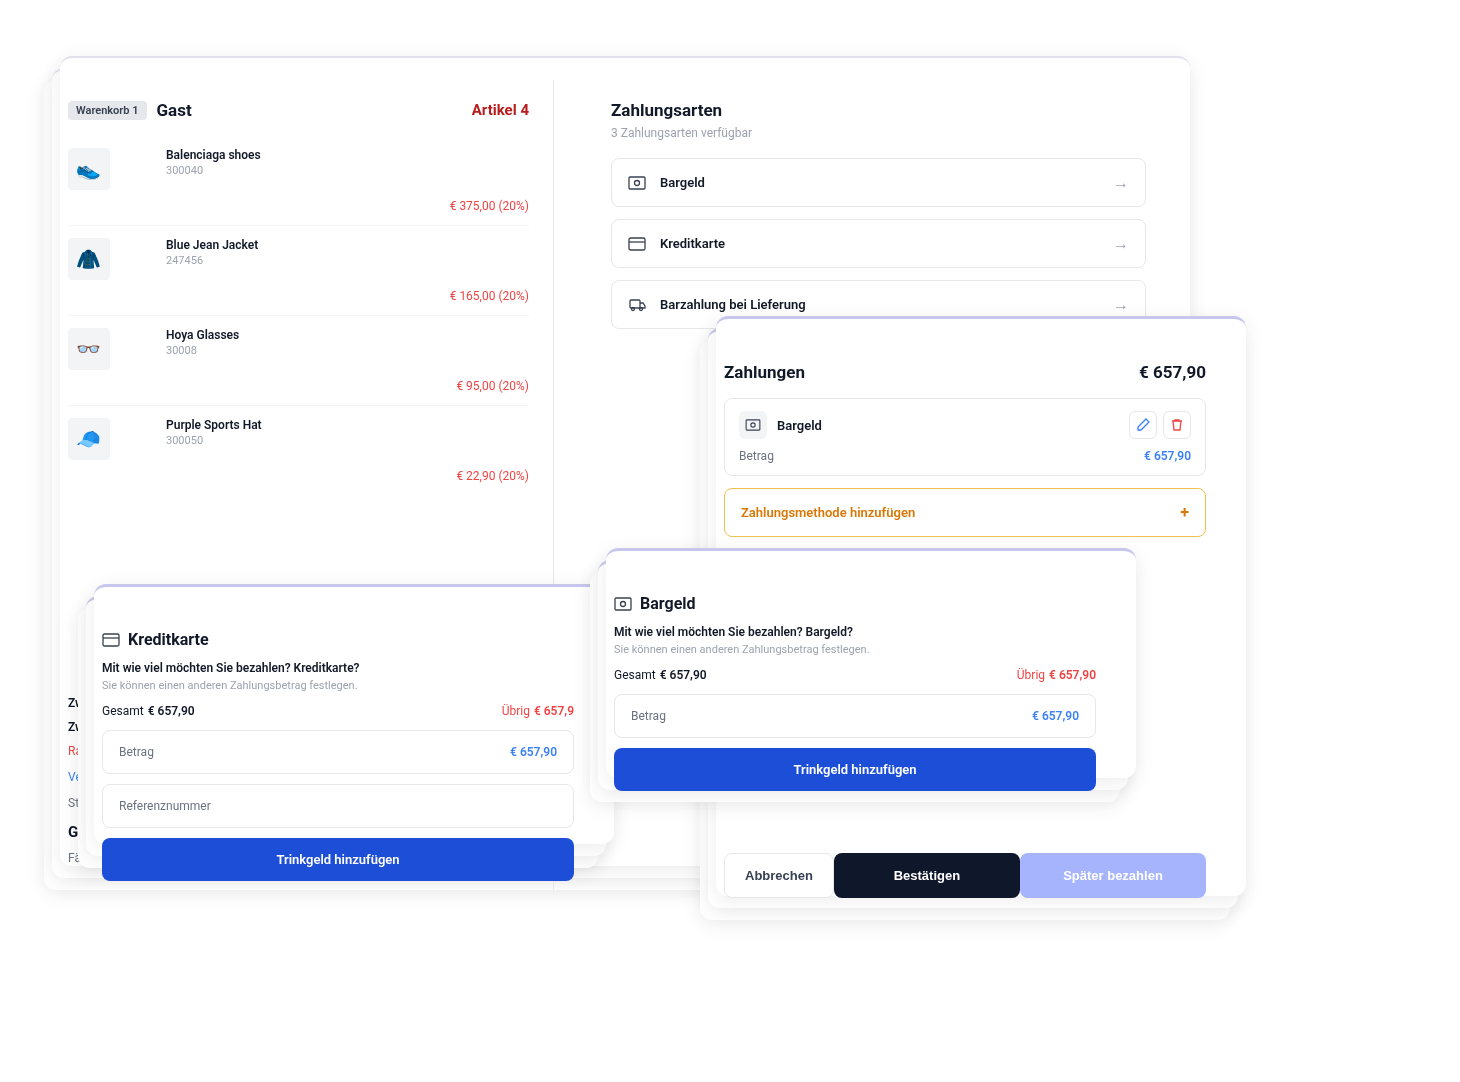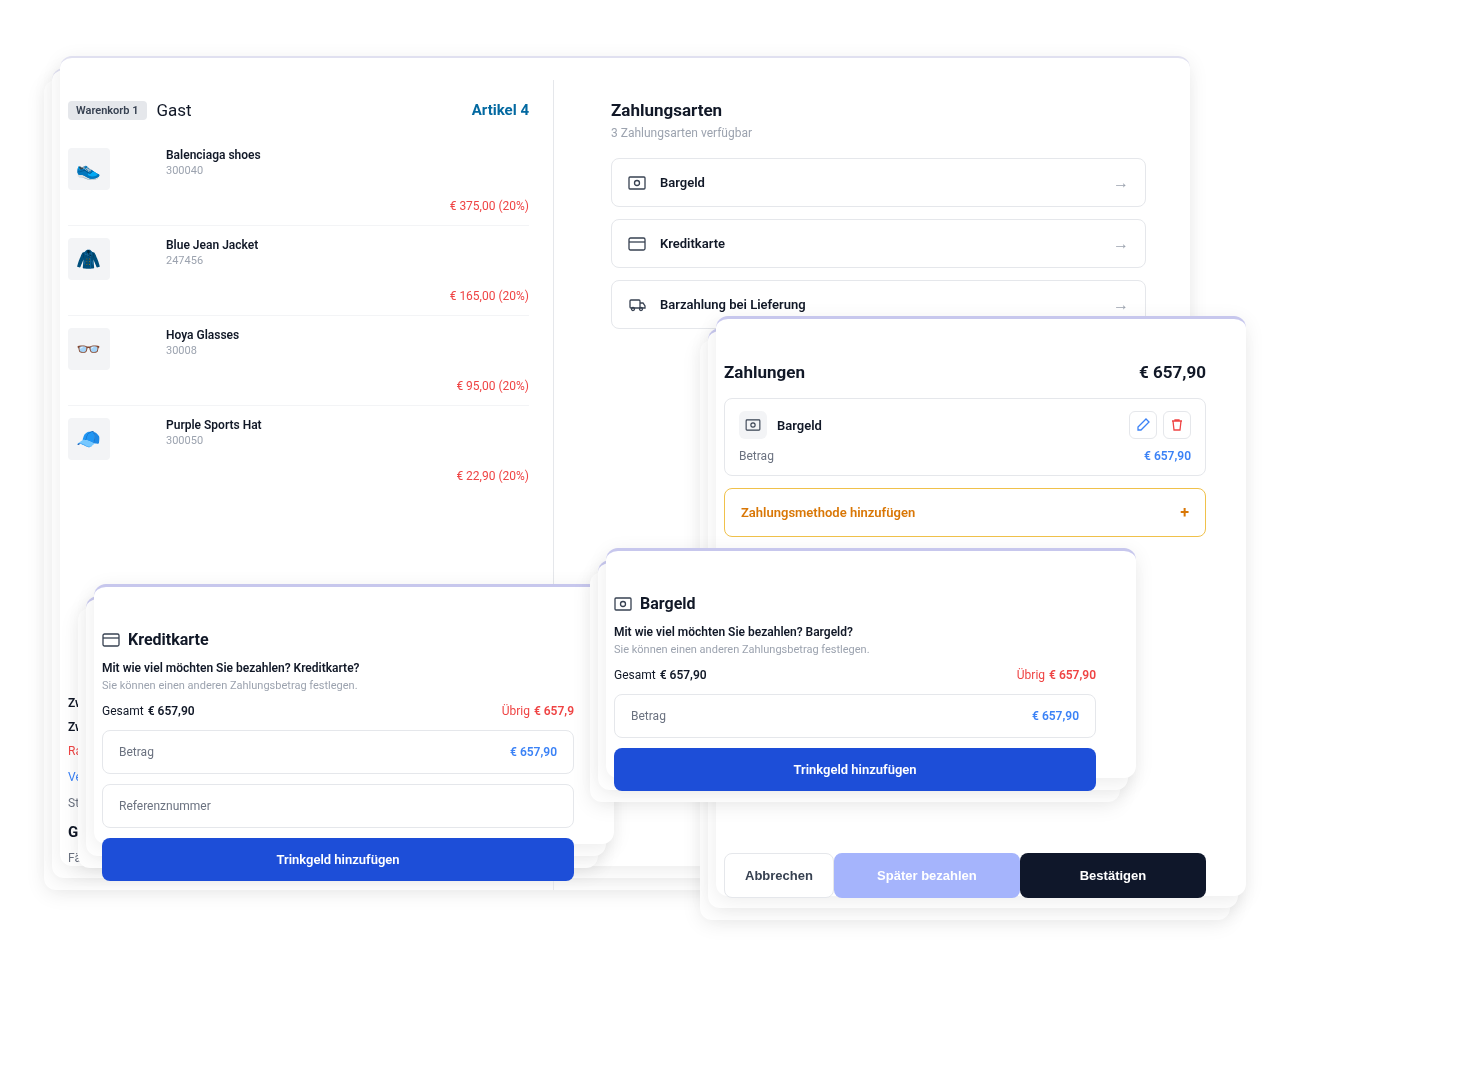--- a/index.html
+++ b/index.html
@@ -10,22 +10,22 @@
 .card-stack::before { top: -12px; left: 8px; right: -8px; bottom: 12px; }
 .card-stack::after { top: -24px; left: 16px; right: -16px; bottom: 24px; }
 
 
 .main-card { top: 80px; left: 44px; width: 1130px; height: 810px; z-index: 1; display: flex; gap: 29px; }
 .main-card.card-stack::before, .main-card.card-stack::after { border-top: 2px solid #e0e0f0; }
 
 .cart-side { width: 510px; padding: 20px 24px; border-right: 1px solid #e5e7eb; display: flex; flex-direction: column; }
 .cart-header { display: flex; align-items: center; margin-bottom: 16px; }
 .cart-badge { background: #e5e7eb; color: #374151; font-size: 11px; font-weight: 600; padding: 3px 8px; border-radius: 4px; margin-right: 10px; }
-.cart-title { font-size: 17px; font-weight: 400; color: #111827; flex: 1; }
-.cart-count { font-size: 15px; font-weight: 700; color: #0369a1; }
+.cart-title { font-size: 17px; font-weight: 700; color: #111827; flex: 1; }
+.cart-count { font-size: 15px; font-weight: 700; color: #b91c1c; }
 
 .cart-items { flex: 1; overflow-y: auto; }
 .cart-item { display: flex; padding: 12px 0; border-bottom: 1px solid #f3f4f6; }
 .cart-item:last-child { border-bottom: none; }
 .item-img { width: 42px; height: 42px; background: #f3f4f6; border-radius: 4px; margin-right: 12px; display: flex; align-items: center; justify-content: center; font-size: 20px; }
 .item-info { flex: 1; display: flex; flex-direction: column; margin-left: 44px; }
 .item-row1 { display:flex; justify-content: space-between; }
 .item-name { font-size: 12px; font-weight: 600; color: #111827; }
 .item-sku { font-size: 11px; color: #9ca3af; margin-top: 2px; }
 .item-price { font-size: 12px; color: #ef4444; text-align: right; margin-top: 22px; }
@@ -249,22 +249,22 @@
       <span class="label">Betrag</span>
       <span class="value">€ 657,90</span>
     </div>
   </div>
   <div class="ps-add">
     <span>Zahlungsmethode hinzufügen</span>
     <span class="plus">+</span>
   </div>
   <div class="ps-footer">
     <button class="btn btn-outline">Abbrechen</button>
+    <button class="btn btn-dark">Bestätigen</button>
     <button class="btn btn-light">Später bezahlen</button>
-    <button class="btn btn-dark">Bestätigen</button>
   </div>
 </div>
 
 <div class="card modal-card kredit-card card-stack">
   <div class="m-header">
     <span class="m-icon">
         <svg width="18" height="14" viewBox="0 0 18 14" fill="none" stroke="currentColor" stroke-width="1.3">
           <rect x="1" y="1" width="16" height="12" rx="1.5"></rect>
           <line x1="1" y1="5" x2="17" y2="5"></line>
         </svg>

